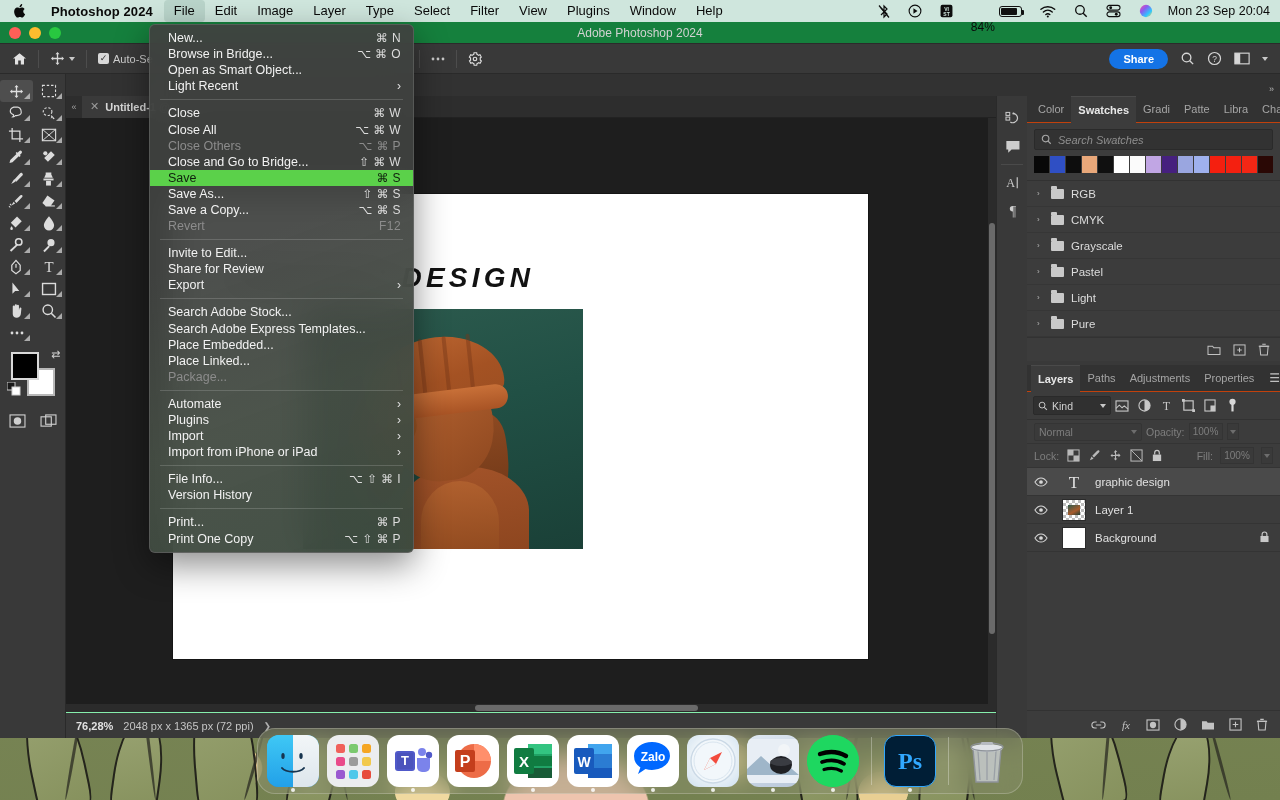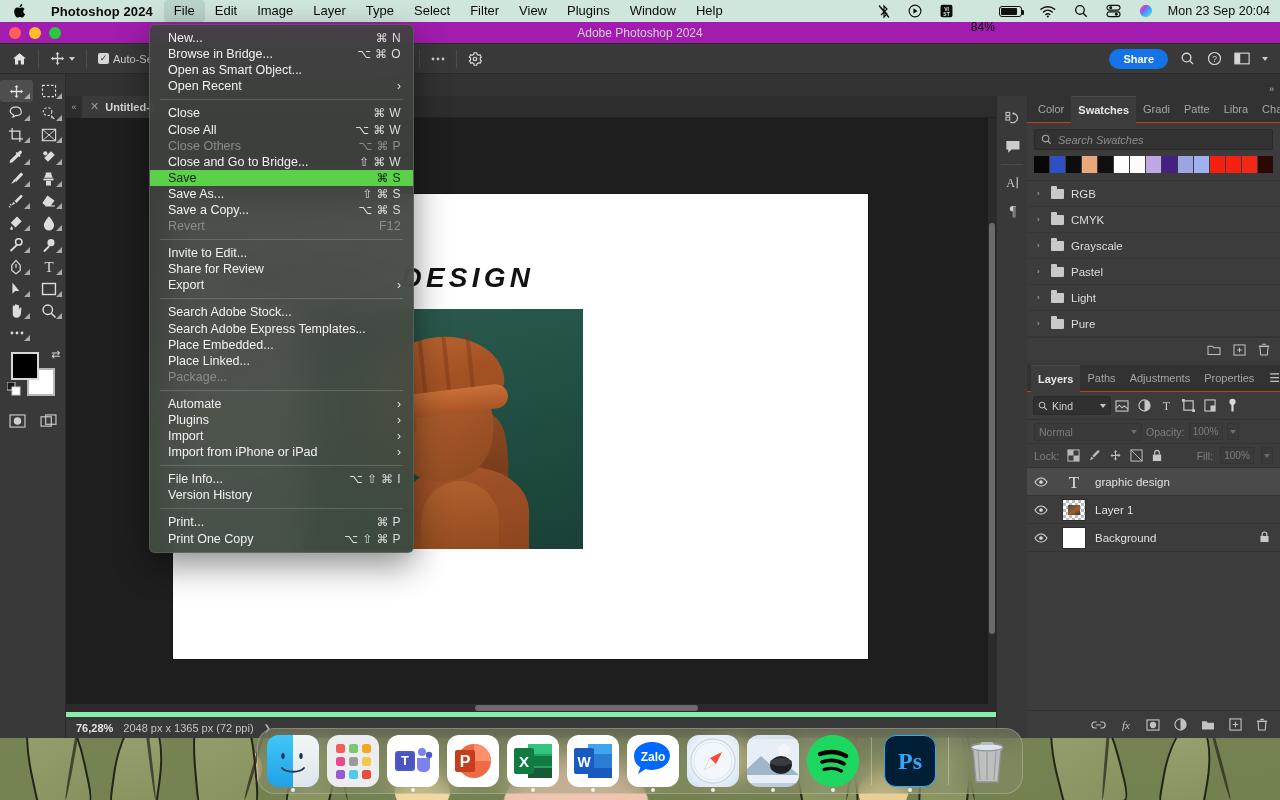--- a/index.html
+++ b/index.html
@@ -66,21 +66,21 @@
   .mb-clock { padding-left: 6px; font-size: 12.5px; white-space: nowrap; }
 
   
   #ps {
     position: absolute; top: 22px; left: 0; width: 1280px; height: 716px;
     background: #323232;
     z-index: 20;
   }
   
   #ps-title {
-    position: relative; height: 22px; background: #a21caf;
+    position: relative; height: 22px; background: #15803d;
     display: flex; align-items: center;
     border-bottom: 1px solid #2b2b2b;
   }
   .traffic { display: flex; gap: 8px; padding-left: 9px; }
   .tl { width: 12px; height: 12px; border-radius: 50%; }
   .tl.red { background: #ff5f57; }
   .tl.yellow { background: #febc2e; }
   .tl.green { background: #28c840; }
   #ps-title-text {
     position: absolute; left: 0; right: 0; text-align: center;
@@ -234,21 +234,21 @@
     border-radius: 50% 50% 20% 20% / 50% 50% 20% 20%;
   }
   .whisker {
     position: absolute; height: 1px; background: rgba(235,225,215,.55);
     transform-origin: right center;
   }
 
   
   #statusbar {
     position: absolute; left: 66px; right: 284px; bottom: 0; height: 26px;
-    background: #393939; border-top: 5px solid #86efac;
+    background: #393939; border-top: 1px solid #86efac;
     display: flex; align-items: center; gap: 0;
     color: #cfcfcf; font-size: 11px;
   }
   #zoom-val { font-weight: bold; padding: 0 10px 0 10px; color: #e2e2e2; }
   #doc-dims { padding-right: 10px; color: #c4c4c4; }
   #status-caret { color: #b0b0b0; font-size: 9px; }
   #h-scroll {
     position: absolute; left: 66px; right: 284px; bottom: 26px; height: 8px;
     background: #2b2b2b;
   }
@@ -1189,21 +1189,21 @@
         <span class="mi-key">⌘ N</span>
       </div>
       <div class="mi">
         <span class="mi-label">Browse in Bridge...</span>
         <span class="mi-key">⌥ ⌘ O</span>
       </div>
       <div class="mi">
         <span class="mi-label">Open as Smart Object...</span>
       </div>
       <div class="mi">
-        <span class="mi-label">Open Recent</span>
+        <span class="mi-label">Light Recent</span>
         <span class="mi-sub">›</span>
       </div>
       <div class="mi-sep"></div>
       <div class="mi">
         <span class="mi-label">Close</span>
         <span class="mi-key">⌘ W</span>
       </div>
       <div class="mi">
         <span class="mi-label">Close All</span>
         <span class="mi-key">⌥ ⌘ W</span>

